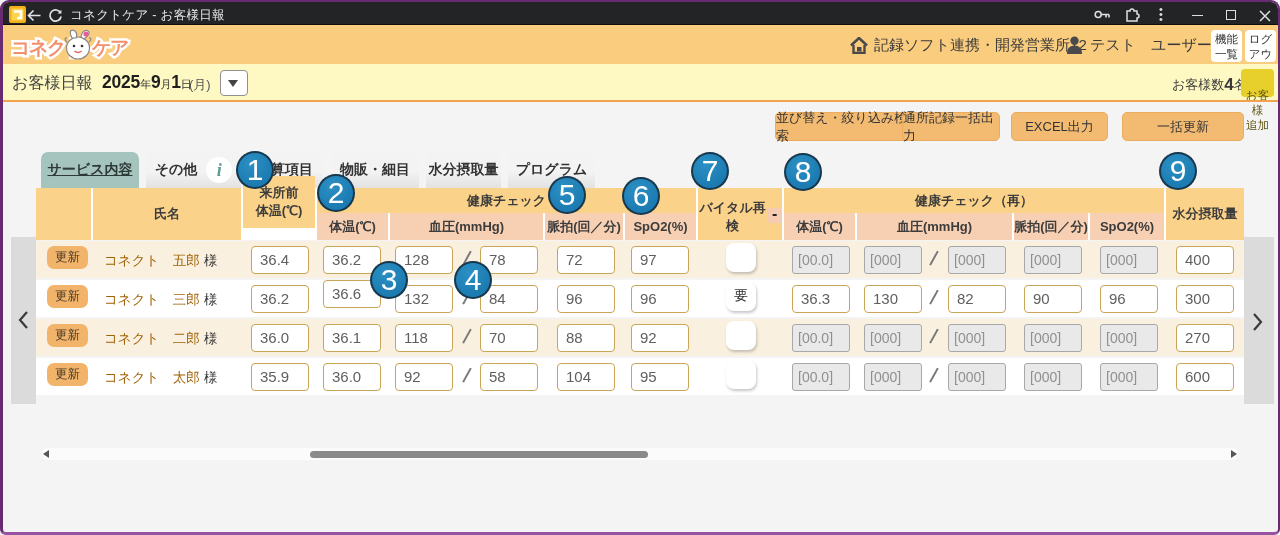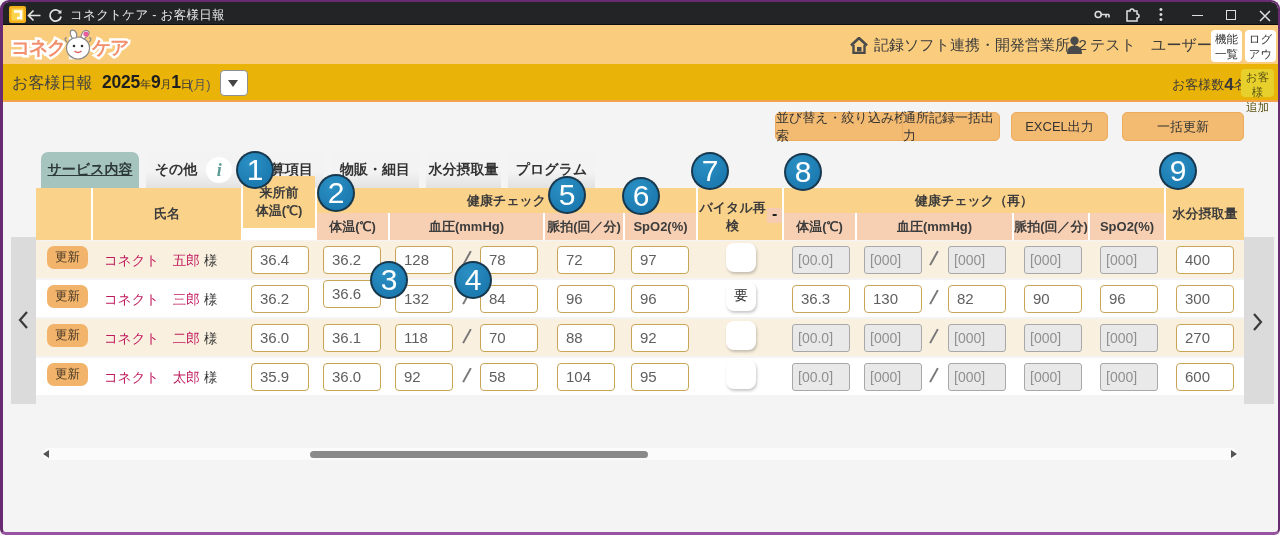--- a/index.html
+++ b/index.html
@@ -12,45 +12,45 @@
 #titlebar { position:absolute; left:2px; top:2px; right:2px; height:21.5px; background:#222426; border-radius:7px 7px 0 0; }
 #titleline { position:absolute; left:2px; top:23.5px; right:2px; height:1.5px; background:#0E0E10; }
 #favicon { left:8px; top:4px; }
 #title-txt { position:absolute; left:68px; top:5px; font-size:12.5px; color:#E8E8E8; letter-spacing:0.3px; }
 
 #hdr { position:absolute; left:2px; right:2px; top:25px; height:39px; background:#FACD7E; }
 .hbtn { position:absolute; top:4.5px; width:31px; height:32px; background:#FFF; border-radius:4px; font-size:11.5px; line-height:1.35; color:#333; text-align:center; padding-top:2px; }
 #orgtxt { position:absolute; left:872px; top:11px; font-size:15px; color:#3A3A3A; }
 #usrtxt { position:absolute; left:1088px; top:11px; font-size:15px; color:#3A3A3A; }
 
-#daterow { position:absolute; left:2px; right:2px; top:64px; height:35.5px; background:#eab308; }
+#daterow { position:absolute; left:2px; right:2px; top:64px; height:35.5px; background:#fef9c3; }
 #daterow-border { position:absolute; left:2px; right:2px; top:99.5px; height:2.5px; background:#F2A24E; }
 #ddbtn { position:absolute; left:218px; top:6px; width:28px; height:26px; border:1.5px solid #8F8F8F; border-radius:4px; background:#FFF; }
 #ddbtn:after { content:""; position:absolute; left:7px; top:9px; border-left:5.5px solid transparent; border-right:5.5px solid transparent; border-top:7px solid #444; }
-#addbtn { position:absolute; left:1239px; top:5px; width:33px; height:28px; background:#E8D02C; border-radius:4px; font-size:11.5px; line-height:1.3; color:#5C5412; text-align:center; padding-top:1px; }
+#addbtn { position:absolute; left:1239px; top:5px; width:33px; height:28px; background:#E8D02C; border-radius:4px; font-size:11.5px; line-height:1.3; color:#5C5412; text-align:center; padding-top:19px; }
 
 .actbtn { position:absolute; top:112px; height:29px; background:#F3BA71; border:1px solid #ECAC5E; border-radius:5px; font-size:13px; color:#333; display:flex; align-items:center; justify-content:center; }
 
 .tab { position:absolute; top:152px; height:36px; border-radius:7px 7px 0 0; font-size:14px; font-weight:bold; color:#333; display:flex; align-items:center; justify-content:center; background:linear-gradient(#F3F3F3 55%, #E2E2E2); }
 .tab.active { background:#A5C4BE; color:#2E3A37;text-decoration:underline; }
 #icircle { width:26px; height:26px; background:#FFF; border-radius:50%; margin-left:9px; font-family:"Liberation Serif", serif; font-style:italic; font-weight:bold; font-size:18px; color:#5E9C96; display:flex; align-items:center; justify-content:center; }
 
 .hc { position:absolute; display:flex; align-items:center; justify-content:center; text-align:center; font-size:13px; font-weight:bold; color:#3C3C3C; }
 .yel { background:#FBD289; }
 .pnk { background:#F7CFB3; }
 
 .row { position:absolute; left:36px; width:1208px; height:37px; }
 .r-odd { background:#FAF0DF; }
 .r-even { background:#FFF; }
 .upd { position:absolute; width:41px; height:23px; background:#F2B46A; border-radius:7px; font-size:12.5px; color:#4A3A28; display:flex; align-items:center; justify-content:center; }
 .inp { position:absolute; width:58px; height:28px; background:#FFF; border:1.5px solid #C9A557; border-radius:4px; font-size:15px; color:#5F5F5F; line-height:25px; padding-left:8px; }
 .dis { position:absolute; width:58px; height:28px; background:#E9E9E9; border:1px solid #A8A8A8; border-radius:3px; font-size:14px; color:#909090; line-height:26px; padding-left:5px; }
 .slash { position:absolute; width:1.5px; height:16px; background:#787878; transform:rotate(29deg); }
 .vbtn { position:absolute; left:690px; width:30px; height:29px; background:#FFF; border-radius:8px; box-shadow:1px 2px 3px rgba(0,0,0,0.22); font-size:14px; color:#333; display:flex; align-items:center; justify-content:center; }
-.nm { position:absolute; left:68px; font-size:13.5px; color:#be185d; }
+.nm { position:absolute; left:68px; font-size:13.5px; color:#a16207; }
 .sama { position:absolute; left:168px; font-size:13.5px; color:#333; }
 
 .sidebar { position:absolute; top:237px; height:167px; background:#DBDBDB; }
 
 #strack { position:absolute; left:42px; top:448px; width:1196px; height:12px; background:#FBFBFB; border-radius:6px; }
 #sthumb { position:absolute; left:310px; top:450.5px; width:338px; height:7px; background:#8A8A8A; border-radius:3.5px; }
 .sarr { position:absolute; top:450px; width:0; height:0; border-top:4px solid transparent; border-bottom:4px solid transparent; }
 
 .co { position:absolute; width:38px; height:38px; border-radius:50%; background:radial-gradient(circle at 38% 30%, #2B90C4, #1C7BB1 70%); border:2px solid rgba(23,48,66,0.9); color:#FFF; font-size:30px; display:flex; align-items:center; justify-content:center; z-index:50; }
 </style>

